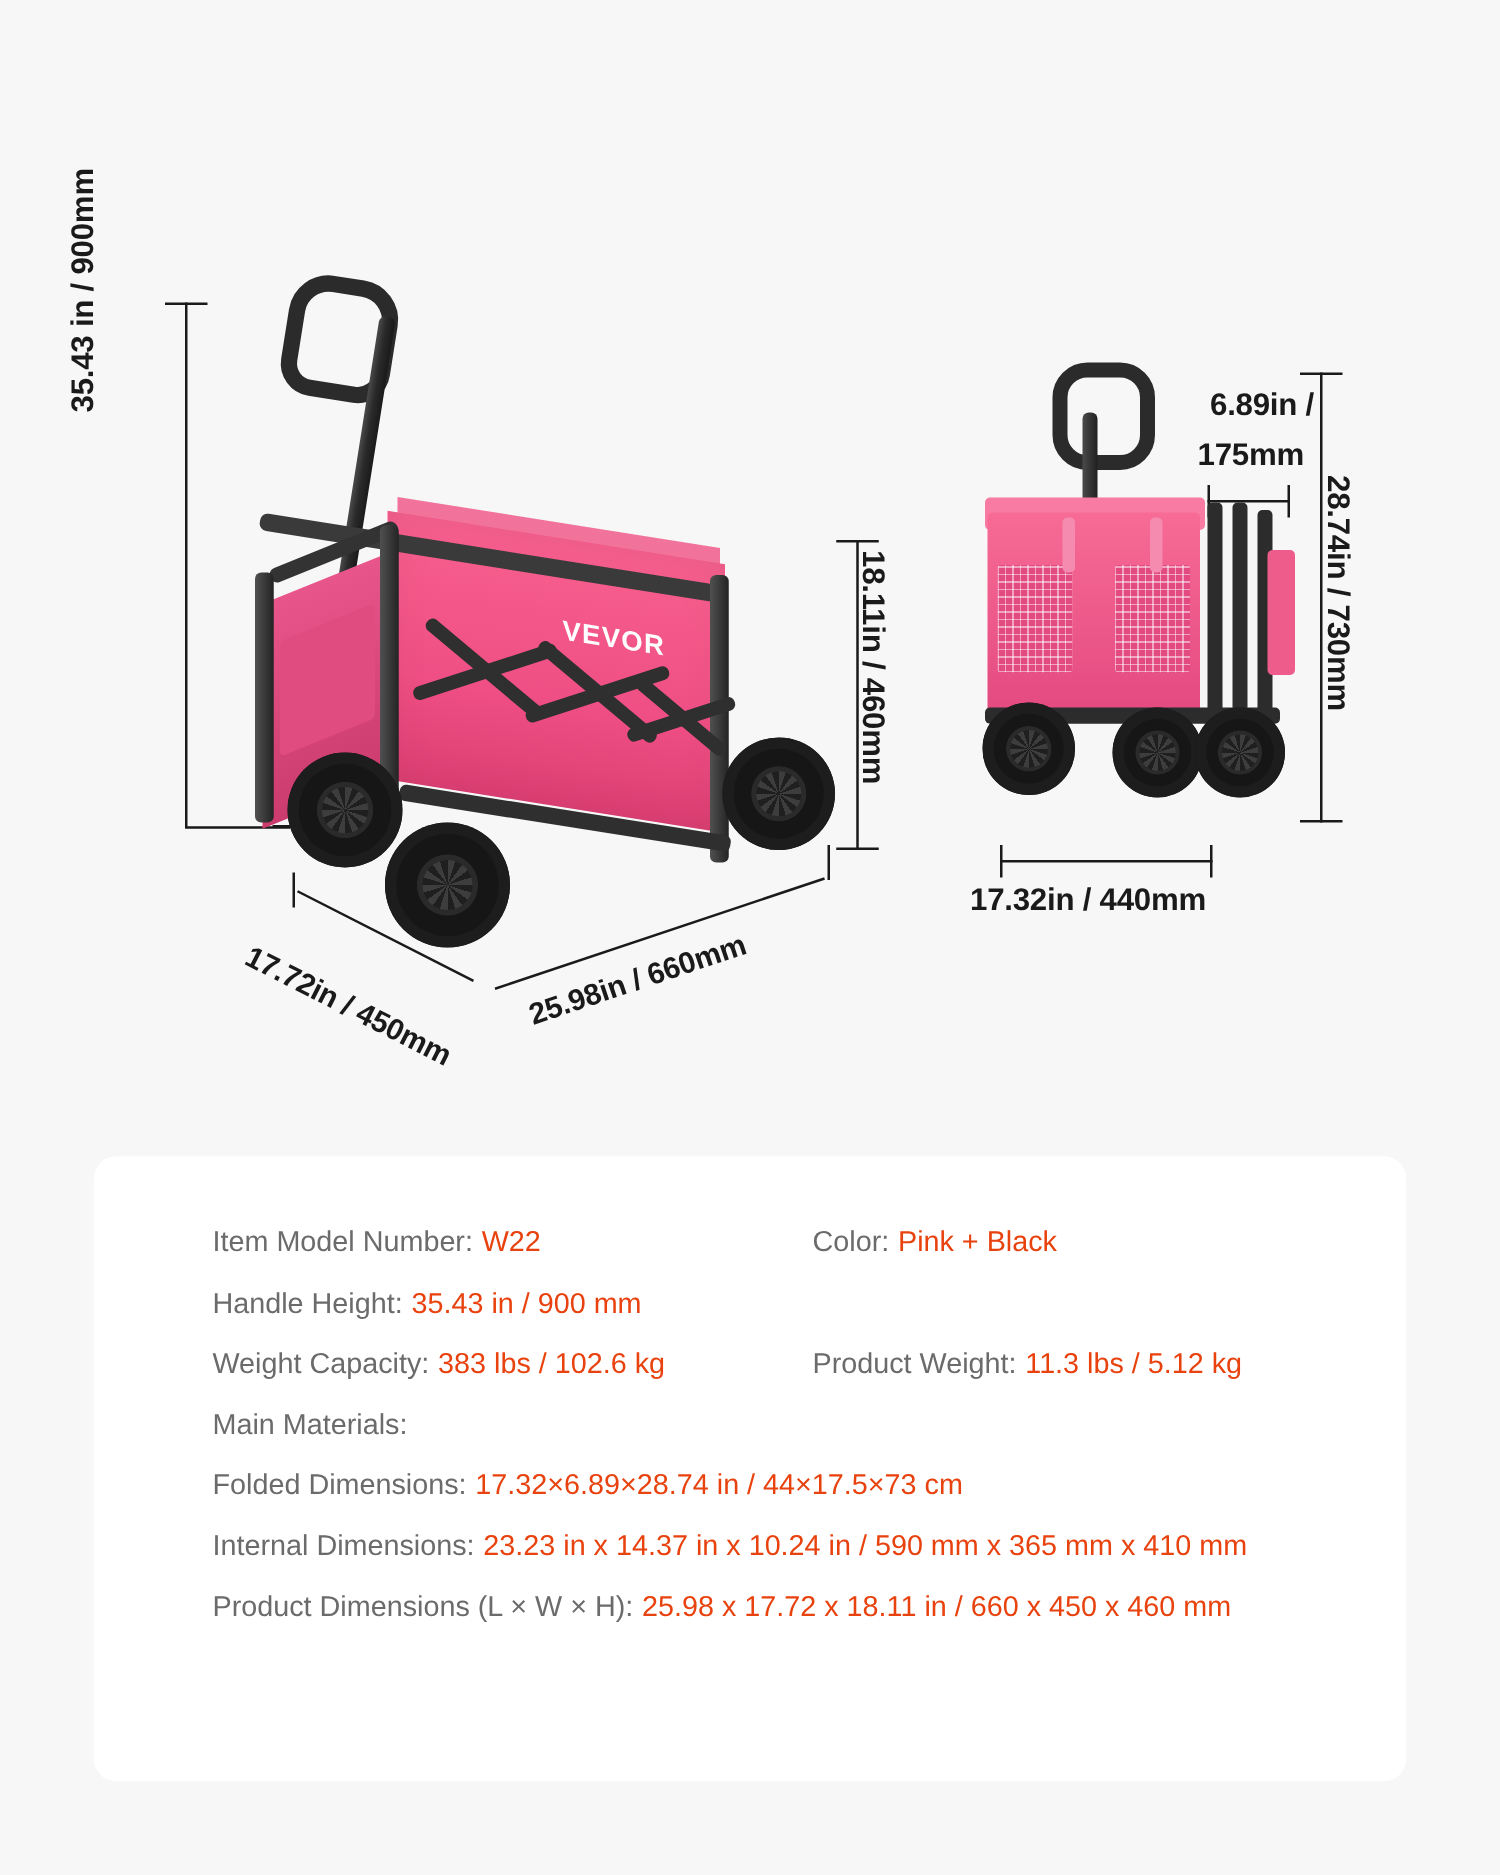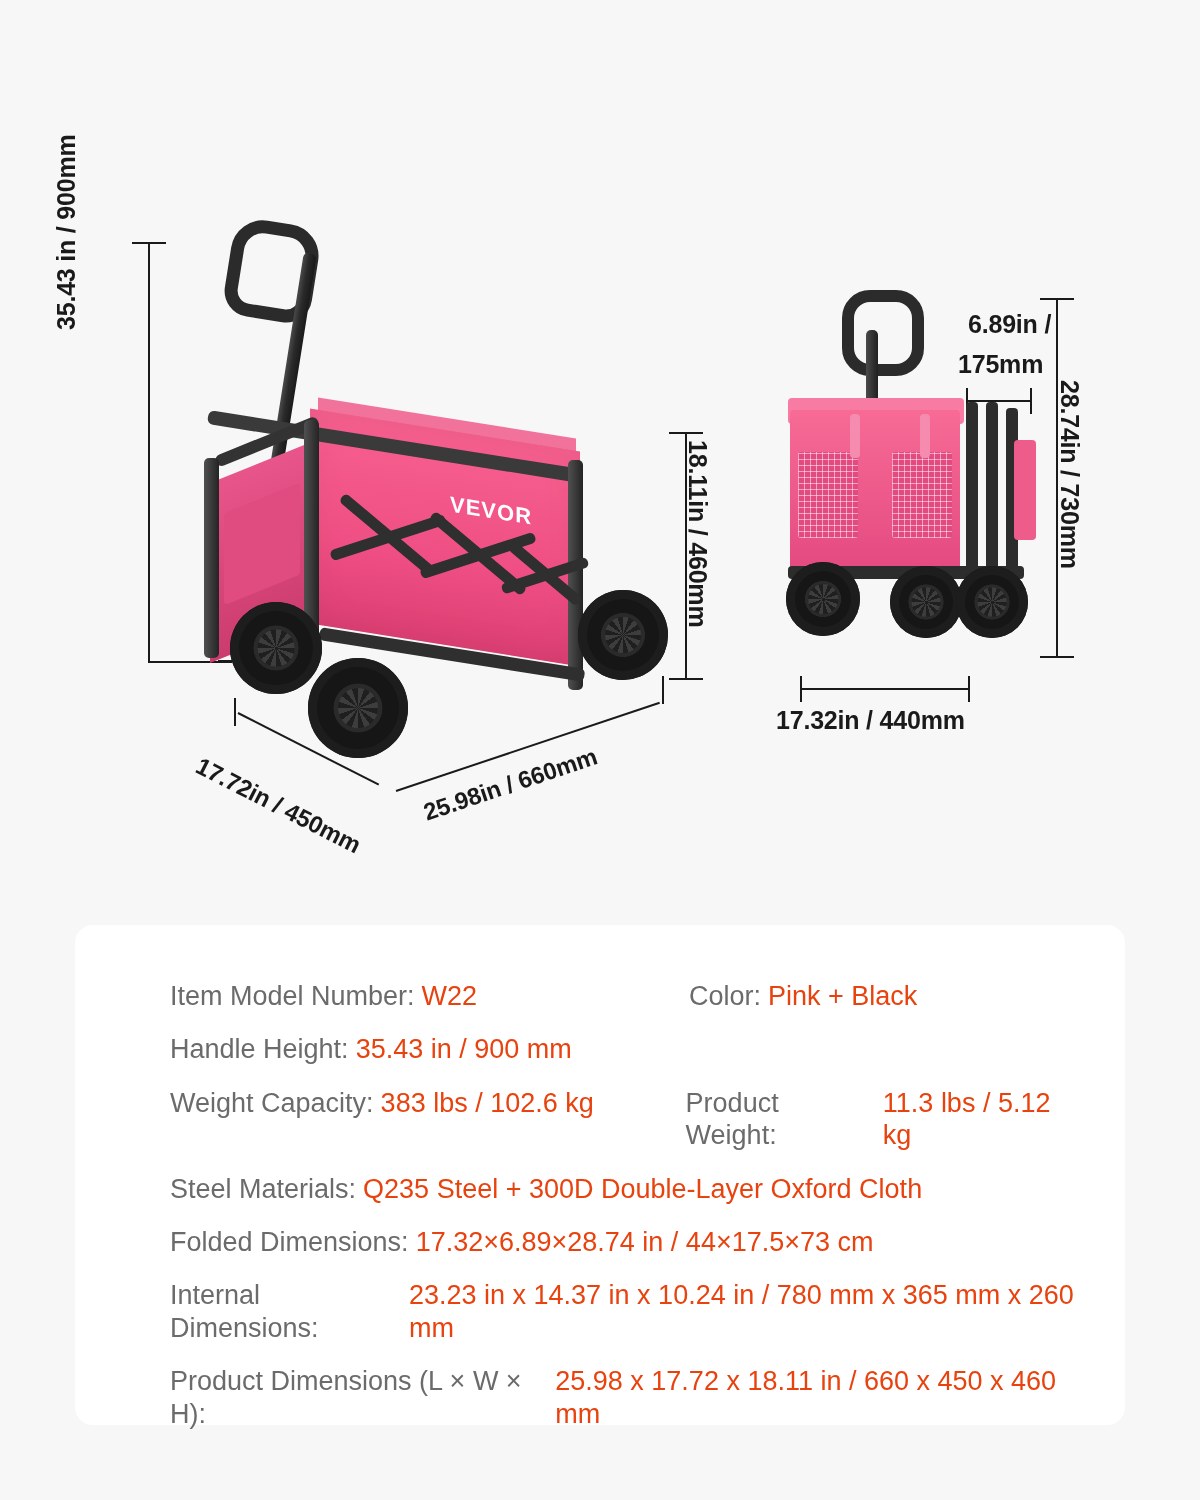--- a/index.html
+++ b/index.html
@@ -262,23 +262,22 @@
   }
   .spec-rows {
     position: absolute;
     left: 95px;
     top: 55px;
     right: 40px;
   }
   .spec-row {
     display: flex;
     margin-bottom: 21px;
-    font-size: 27px;
+    font-size: 23px;
     line-height: 1.2;
-    gap: 39px;
   }
   .spec-col {
     display: flex;
     align-items: baseline;
   }
   .spec-col.left  { width: 480px; }
   .lbl {
     color: #6b6b6b;
     font-weight: 400;
     margin-right: 7px;
@@ -416,37 +415,36 @@
         <span class="val">383 lbs / 102.6 kg</span>
       </div>
       <div class="spec-col">
         <span class="lbl">Product Weight:</span>
         <span class="val">11.3 lbs / 5.12 kg</span>
       </div>
     </div>
 
     <div class="spec-row">
       <div class="spec-col">
-        <span class="lbl">Steel Materials:</span>
-        <span class="val">Q235 Steel + 300D Double-Layer Oxford Cloth</span>
+        <span class="lbl">Main Materials:</span>
       </div>
     </div>
 
 
     <div class="spec-row">
       <div class="spec-col">
         <span class="lbl">Folded Dimensions:</span>
         <span class="val">17.32×6.89×28.74 in / 44×17.5×73 cm</span>
       </div>
     </div>
 
     <div class="spec-row">
       <div class="spec-col">
         <span class="lbl">Internal Dimensions:</span>
-        <span class="val">23.23 in x 14.37 in x 10.24 in / 780 mm x 365 mm x 260 mm</span>
+        <span class="val">23.23 in x 14.37 in x 10.24 in / 590 mm x 365 mm x 410 mm</span>
       </div>
     </div>
 
     <div class="spec-row">
       <div class="spec-col">
         <span class="lbl">Product Dimensions (L × W × H):</span>
         <span class="val">25.98 x 17.72 x 18.11 in / 660 x 450 x 460 mm</span>
       </div>
     </div>
 

